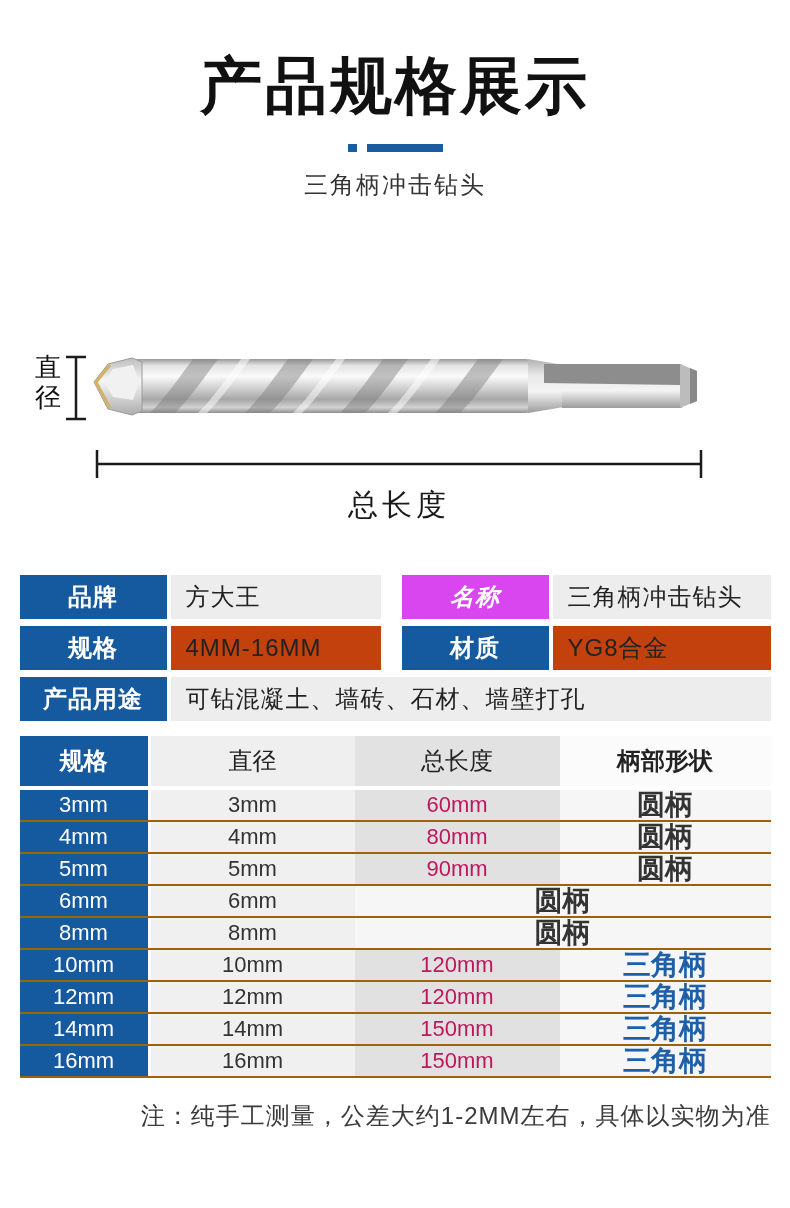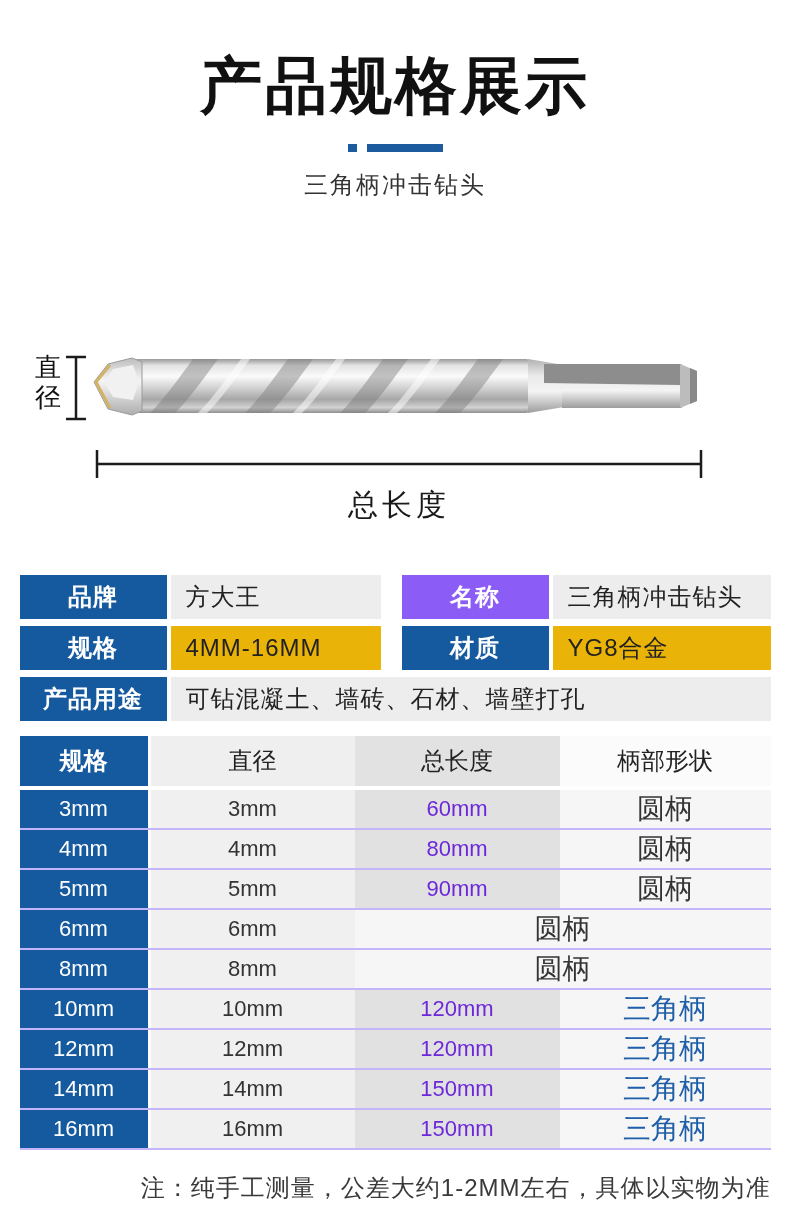--- a/index.html
+++ b/index.html
@@ -42,42 +42,42 @@
   .spec-label {
     width:147px; flex:0 0 147px; margin-right:4px;
     color:#fff; font-size:24px; font-weight:600; letter-spacing:1px;
     display:flex; align-items:center; justify-content:center;
   }
   .spec-value {
     display:flex; align-items:center; padding-left:15px;
     font-size:24px; color:#222; letter-spacing:1px;
   }
   .bg-lt { background:#ededed; }
-  .bg-dk { background:#eab308; }
+  .bg-dk { background:#c2410c; }
   .half-gap { width:21px; flex:0 0 21px; }
   .w-lval { width:210px; flex:0 0 210px; }
   .w-rval { width:218px; flex:0 0 218px; }
   .grow   { flex:1; }
 
   
   .size-table { width:751px; margin:15px auto 0; }
   .st-head { display:flex; height:50px; margin-bottom:4px; }
-  .st-row  { display:flex; height:40px; border-bottom:2px solid #c4b5fd; }
+  .st-row  { display:flex; height:32px; border-bottom:2px solid #a16207; }
   .c1 { width:131px; flex:0 0 131px; border-right:3px solid #fff;
         color:#fff; display:flex; align-items:center; justify-content:center; }
   .c2 { width:204px; flex:0 0 204px; display:flex; align-items:center; justify-content:center; }
   .c3 { width:205px; flex:0 0 205px; display:flex; align-items:center; justify-content:center; }
-  .c4 { flex:1; display:flex; align-items:center; justify-content:center; }
+  .c4 { flex:1; display:flex; align-items:center; justify-content:center;font-weight:bold; }
   .st-head .c1 { font-size:24px; font-weight:600; }
   .st-head .c2 { background:#efefef; font-size:24px; color:#222; }
   .st-head .c3 { background:#e2e2e2; font-size:24px; color:#222; }
   .st-head .c4 { background:#fbfbfb; font-size:24px; color:#222; }
   .st-row .c1 { font-size:22px; }
   .st-row .c2 { background:#f0f0f0; font-size:22px; color:#333; }
-  .st-row .c3 { background:#e1e1e1; font-size:22px; color:#6d28d9; }
+  .st-row .c3 { background:#e1e1e1; font-size:22px; color:#be185d; }
   .st-row .c4 { background:#f6f6f6; font-size:28px; color:#333; }
 
   
   .note { width:751px; margin:22px auto 1px; text-align:right;
           font-size:24px; color:#3a3a3a; letter-spacing:1px; }
 </style>
 </head>
 <body>
 
 <div class="page">
@@ -151,21 +151,21 @@
     </svg>
 
     <div class="len-label">总长度</div>
   </div>
 
   <div class="spec-table">
     <div class="spec-row">
       <div class="spec-label accent" style="background: rgb(21, 89, 158);">品牌</div>
       <div class="spec-value bg-lt w-lval">方大王</div>
       <div class="half-gap"></div>
-      <div class="spec-label accent" style="background: #8b5cf6;">名称</div>
+      <div class="spec-label accent" style="background: #d946ef; font-style: italic;">名称</div>
       <div class="spec-value bg-lt w-rval">三角柄冲击钻头</div>
     </div>
     <div class="spec-row">
       <div class="spec-label accent" style="background: rgb(21, 89, 158);">规格</div>
       <div class="spec-value bg-dk w-lval">4MM-16MM</div>
       <div class="half-gap"></div>
       <div class="spec-label accent" style="background: rgb(21, 89, 158);">材质</div>
       <div class="spec-value bg-dk w-rval">YG8合金</div>
     </div>
     <div class="spec-row">

